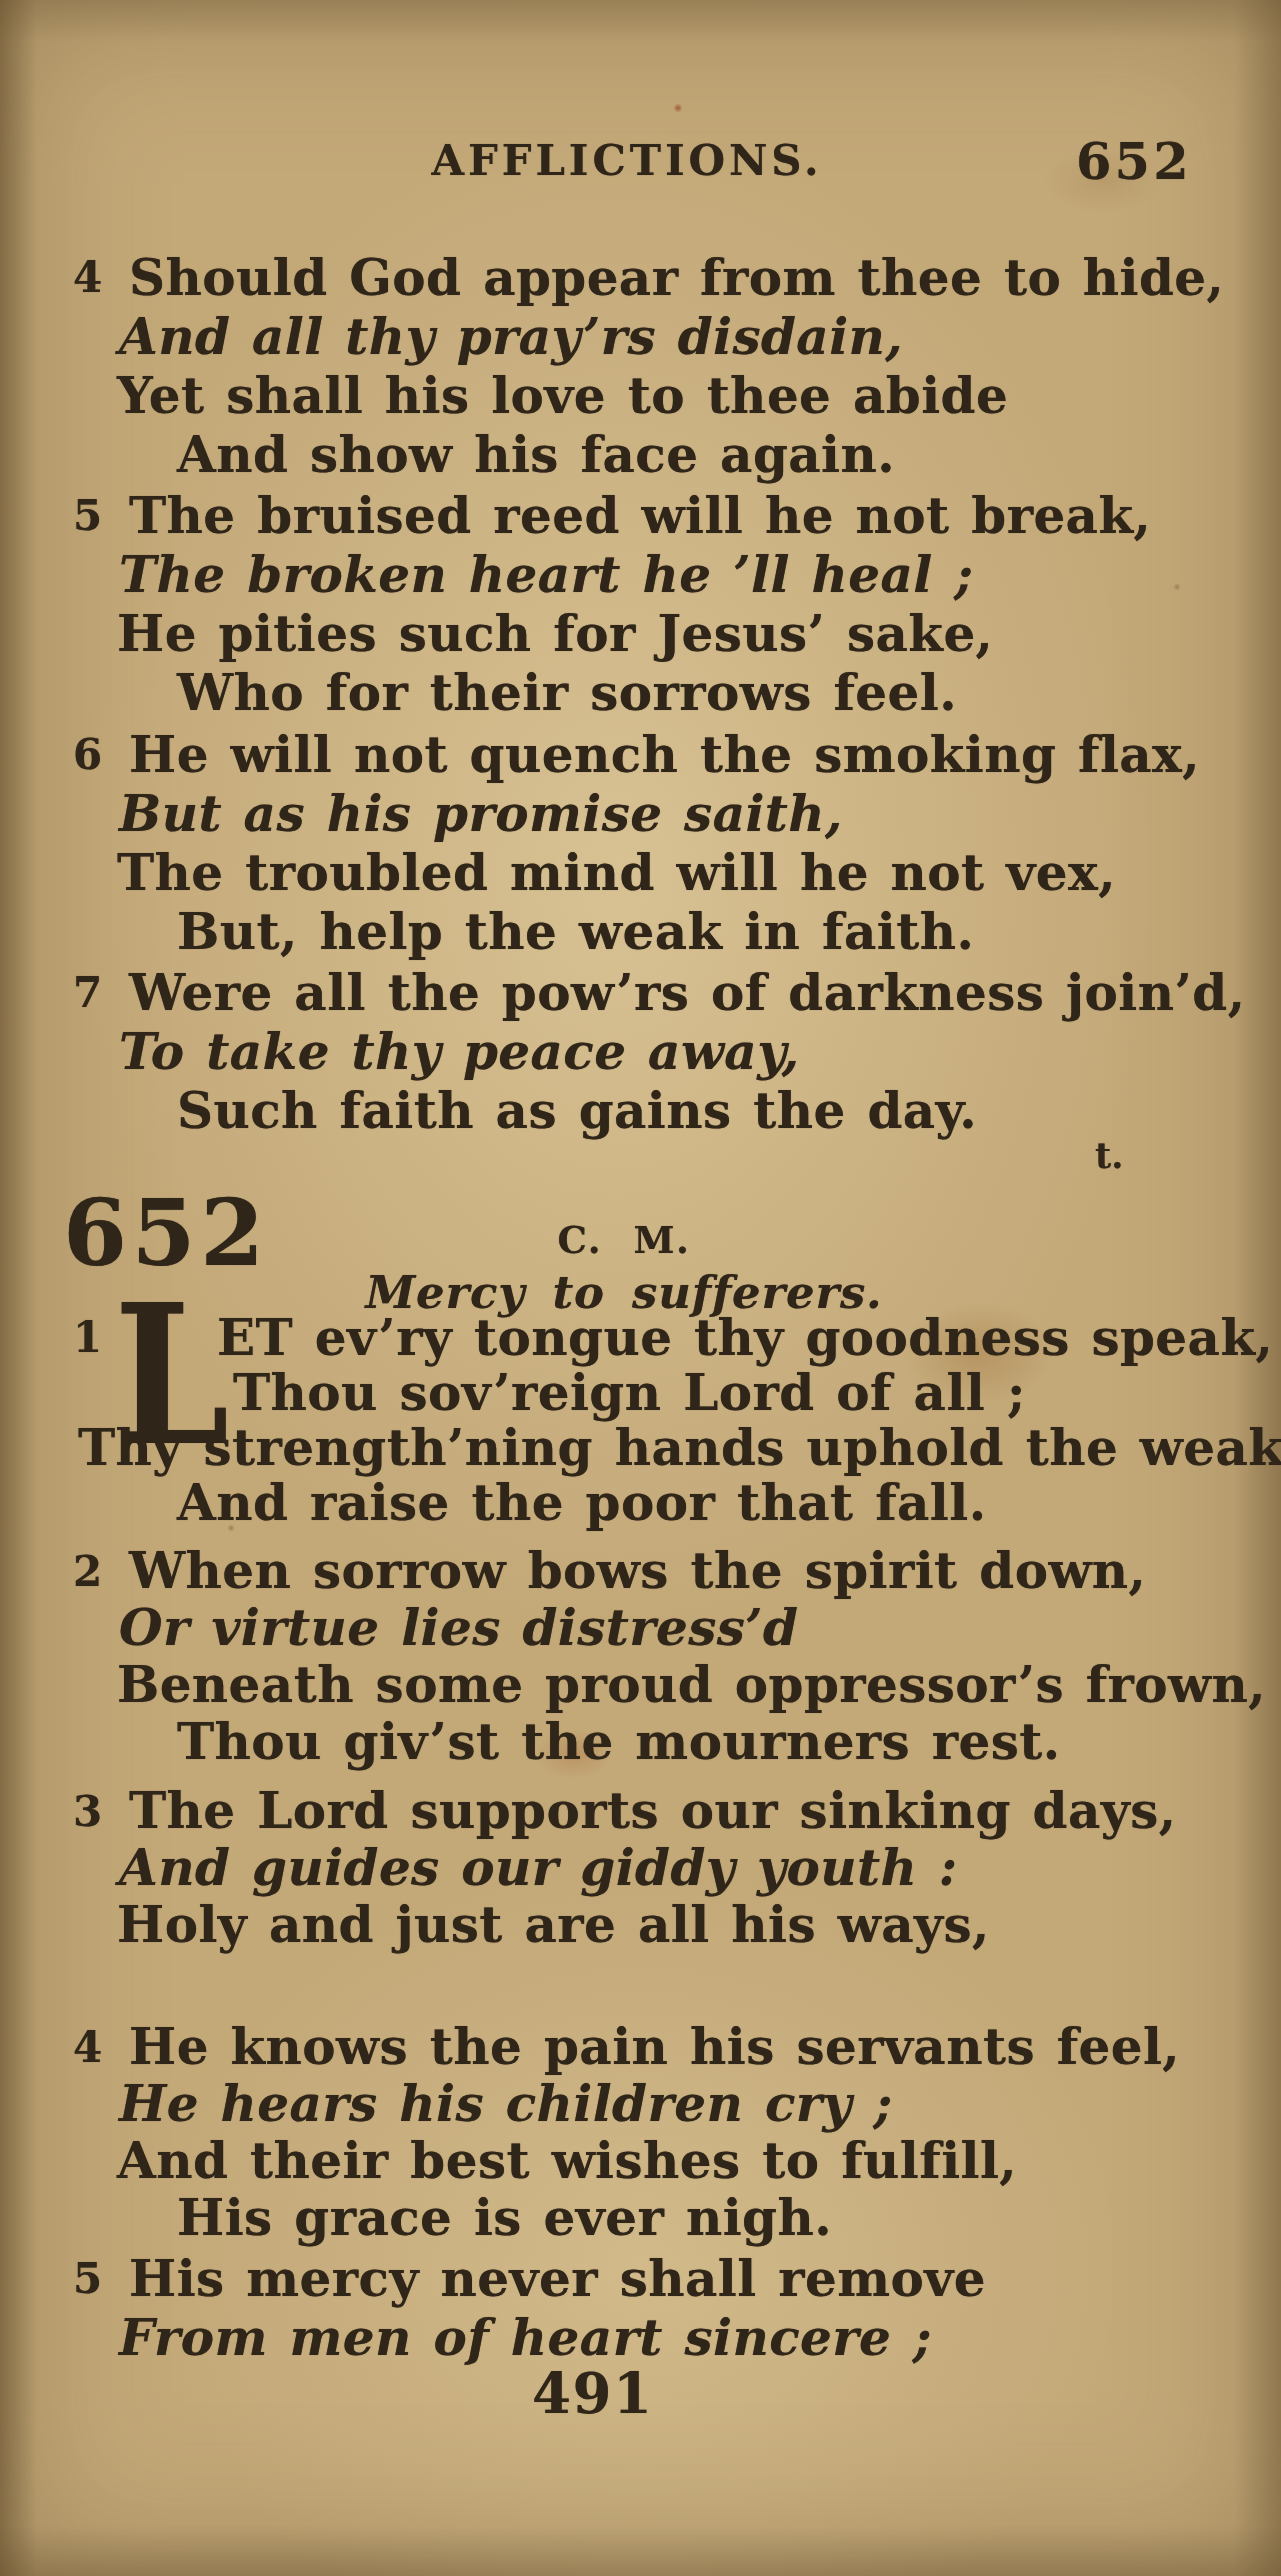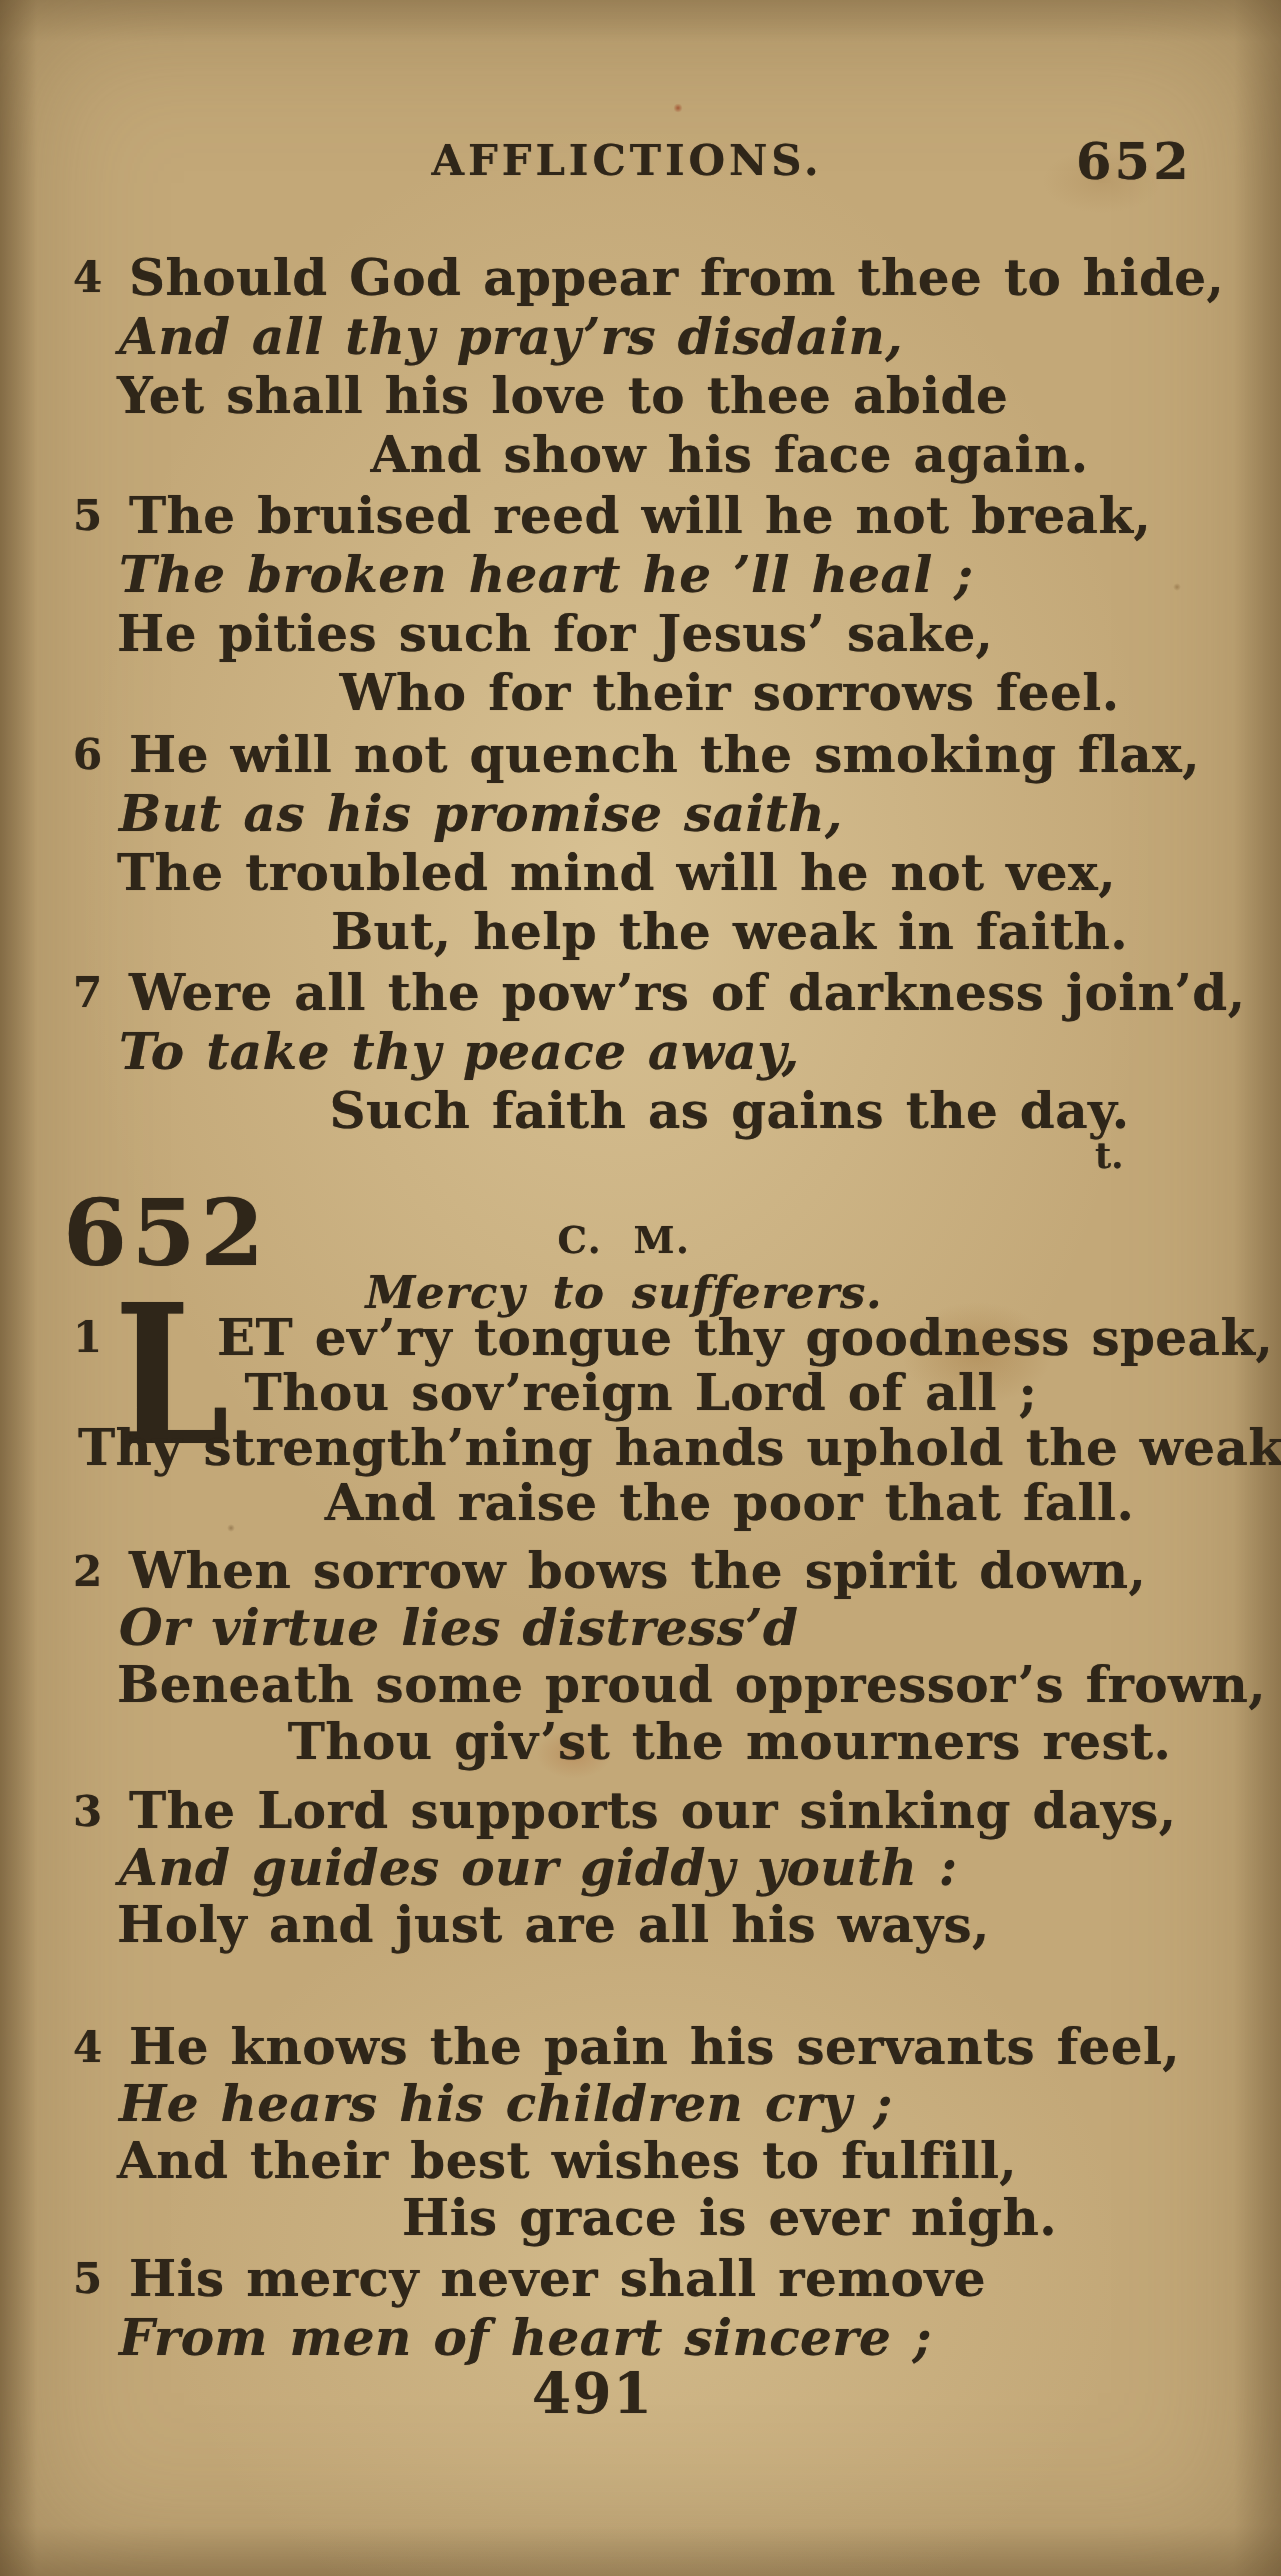--- a/index.html
+++ b/index.html
@@ -45,23 +45,23 @@
   .vline{
     position:relative;height:59px;line-height:59px;
     font-size:50px;letter-spacing:0.4px;word-spacing:3.9px;
     white-space:nowrap;
   }
   .s2 .vline{height:57px;line-height:57px;}
   .s1 .vline{height:55px;line-height:55px;}
   .l0{padding-left:129px;}
   .l1{padding-left:119px;font-style:italic;}
   .l2{padding-left:117px;}
-  .l3{padding-left:177px;text-align:center;}
+  .l3{padding-left:177px;}
   .dl0{padding-left:217px;}
-  .dl1{text-align:center;}
+  .dl1{padding-left:233px;}
   .vnum{
     position:absolute;left:73px;top:0;
     height:59px;line-height:59px;font-size:42px;
   }
   .s1 .vnum{height:55px;line-height:55px;}
   .dropcap{
     position:absolute;left:114px;top:-31px;
     font-size:193px;line-height:1;
     transform:scaleX(.85);transform-origin:left top;
   }

